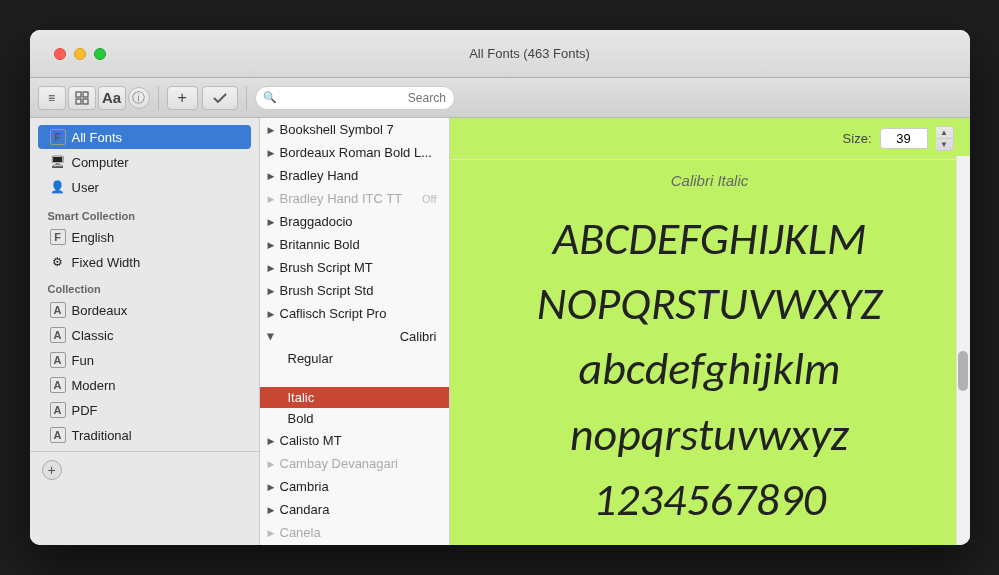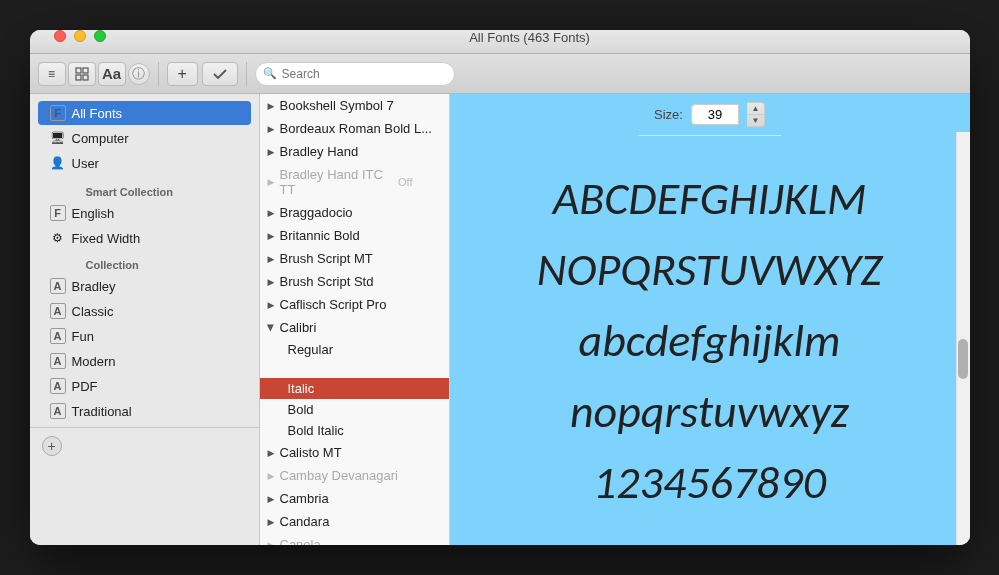--- a/index.html
+++ b/index.html
@@ -16,24 +16,25 @@
       width: 940px;
       height: 515px;
       background: #f5f5f5;
       border-radius: 10px;
       box-shadow: 0 20px 60px rgba(0,0,0,0.6);
       display: flex;
       flex-direction: column;
       overflow: hidden;
     }
     .titlebar {
-      height: 24px;
+      height: 48px;
       background: linear-gradient(to bottom, #e8e8e8, #d8d8d8);
       border-bottom: 1px solid #b0b0b0;
       display: flex;
+      align-items: center;
       padding: 0 24px;
       gap: 8px;
       flex-shrink: 0;
     }
     .traffic-light {
       width: 12px;
       height: 12px;
       border-radius: 50%;
       cursor: pointer;
     }
@@ -93,20 +94,21 @@
       gap: 4px;
     }
     .search-icon { font-size: 11px; color: #888; }
     .search-input {
       border: none;
       outline: none;
       font-size: 12px;
       background: transparent;
       color: #333;
       width: 100%;
+      text-align: right;
     }
     .add-btn {
       height: 24px;
       padding: 0 10px;
       border-radius: 4px;
       border: 1px solid #bbb;
       background: linear-gradient(to bottom, #f0f0f0, #e0e0e0);
       display: flex;
       align-items: center;
       justify-content: center;
@@ -157,26 +159,25 @@
     }
     .sidebar-icon {
       width: 16px;
       height: 16px;
       display: flex;
       align-items: center;
       justify-content: center;
       font-size: 12px;
     }
     .sidebar-section-header {
-      padding: 8px 12px 2px 12px;
+      padding: 8px 12px 2px 18px;
       font-size: 11px;
       color: #666;
       font-weight: 600;
       text-transform: none;
-      margin-left: 44px;
     }
     .sidebar-bottom {
       padding: 8px 12px;
       border-top: 1px solid #c8c8c8;
       margin-top: 4px;
     }
     .add-collection-btn {
       width: 20px;
       height: 20px;
       border-radius: 50%;
@@ -193,46 +194,45 @@
       padding: 4px 12px 4px 20px;
       font-size: 13px;
       color: #222;
       cursor: pointer;
       display: flex;
       align-items: center;
       gap: 4px;
       position: relative;
     }
     .font-list-item.disabled { color: #aaa; }
-    .font-list-item.expanded { font-weight: 400; }
+    .font-list-item.expanded { font-weight: 400; justify-content: flex-end; }
     .triangle {
       font-size: 9px;
       position: absolute;
       left: 8px;
       color: #555;
     }
     .font-list-subitem {
       padding: 3px 0 3px 28px;
       font-size: 13px;
       color: #222;
       cursor: pointer;
     }
     .font-list-subitem.selected {
       background: #c74634;
       color: white;
       margin-top: 18px;
     }
     .preview-pane {
       flex: 1;
-      background: #7dd3fc;
+      background: #bef264;
       display: flex;
       flex-direction: column;
       overflow: hidden;
       position: relative;
-      align-items: center;
     }
     .preview-header {
       display: flex;
       align-items: center;
       justify-content: flex-end;
       padding: 8px 16px;
       border-bottom: 1px solid #e0e0e0;
       gap: 8px;
     }
     .size-label {
@@ -276,21 +276,21 @@
       padding: 12px 0 4px 0;
       font-style: italic;
     }
     .preview-text-area {
       flex: 1;
       display: flex;
       flex-direction: column;
       align-items: center;
       justify-content: center;
       padding: 0 40px;
-      gap: 16px;
+      gap: 10px;
     }
     .preview-line {
       font-style: italic;
       font-family: 'Calibri', 'Georgia', serif;
       color: #222;
       text-align: center;
       line-height: 1.2;
     }
     .scrollbar-track {
       position: absolute;
@@ -396,21 +396,21 @@
         <div class="sidebar-item">
           <div class="sidebar-icon" style="font-size:12px;">⚙</div>
           <span>Fixed Width</span>
         </div>
       </div>
 
       <div class="sidebar-section-header">Collection</div>
       <div style="padding: 0 4px;">
         <div class="sidebar-item">
           <div class="sidebar-icon" style="font-size:11px; font-weight:600; border:1px solid #999; border-radius:2px; width:16px; height:16px; display:flex; align-items:center; justify-content:center; color:#555;">A</div>
-          <span>Bradley</span>
+          <span>Bordeaux</span>
         </div>
         <div class="sidebar-item">
           <div class="sidebar-icon" style="font-size:11px; font-weight:600; border:1px solid #999; border-radius:2px; width:16px; height:16px; display:flex; align-items:center; justify-content:center; color:#555;">A</div>
           <span>Classic</span>
         </div>
         <div class="sidebar-item">
           <div class="sidebar-icon" style="font-size:11px; font-weight:600; border:1px solid #999; border-radius:2px; width:16px; height:16px; display:flex; align-items:center; justify-content:center; color:#555;">A</div>
           <span>Fun</span>
         </div>
         <div class="sidebar-item">
@@ -443,21 +443,21 @@
         </div>
         <div class="font-list-item">
           <span class="triangle">▶</span>
           <span>Bradley Hand</span>
         </div>
         <div class="font-list-item disabled" style="display:flex; align-items:center; justify-content:space-between; padding-left:20px;">
           <div style="display:flex; align-items:center; gap:4px;">
             <span class="triangle" style="color:#bbb;">▶</span>
             <span>Bradley Hand ITC TT</span>
           </div>
-          <span style="font-size:11px; color:#bbb; margin-right:24px;">Off</span>
+          <span style="font-size:11px; color:#bbb; margin-right:0;">Off</span>
         </div>
         <div class="font-list-item">
           <span class="triangle">▶</span>
           <span>Braggadocio</span>
         </div>
         <div class="font-list-item">
           <span class="triangle">▶</span>
           <span>Britannic Bold</span>
         </div>
         <div class="font-list-item">
@@ -478,23 +478,20 @@
           <span>Calibri</span>
         </div>
         <div class="font-list-subitem">
           <span>Regular</span>
         </div>
         <div class="font-list-subitem selected">
           <span>Italic</span>
         </div>
         <div class="font-list-subitem">
           <span>Bold</span>
-        </div>
-        <div class="font-list-subitem">
-          <span>Bold Italic</span>
         </div>
         <div class="font-list-item">
           <span class="triangle">▶</span>
           <span>Calisto MT</span>
         </div>
         <div class="font-list-item disabled">
           <span class="triangle" style="color:#bbb;">▶</span>
           <span>Cambay Devanagari</span>
         </div>
         <div class="font-list-item">
@@ -519,20 +516,21 @@
 
     <div class="preview-pane">
       <div class="preview-header">
         <span class="size-label">Size:</span>
         <input class="size-value" type="text" value="39" style="">
         <div class="size-stepper">
           <div class="size-step">▲</div>
           <div class="size-step">▼</div>
         </div>
       </div>
+      <div class="font-name-preview">Calibri Italic</div>
       <div class="preview-text-area">
         <div class="preview-line" style="font-size: 46px; font-weight: 400;">ABCDEFGHIJKLM</div>
         <div class="preview-line" style="font-size: 46px; font-weight: 400;">NOPQRSTUVWXYZ</div>
         <div class="preview-line" style="font-size: 46px; font-weight: 400;">abcdefghijklm</div>
         <div class="preview-line" style="font-size: 46px; font-weight: 400;">nopqrstuvwxyz</div>
         <div class="preview-line" style="font-size: 46px; font-weight: 400;">1234567890</div>
       </div>
 
       <div class="scrollbar-track">
         <div class="scrollbar-thumb"></div>

